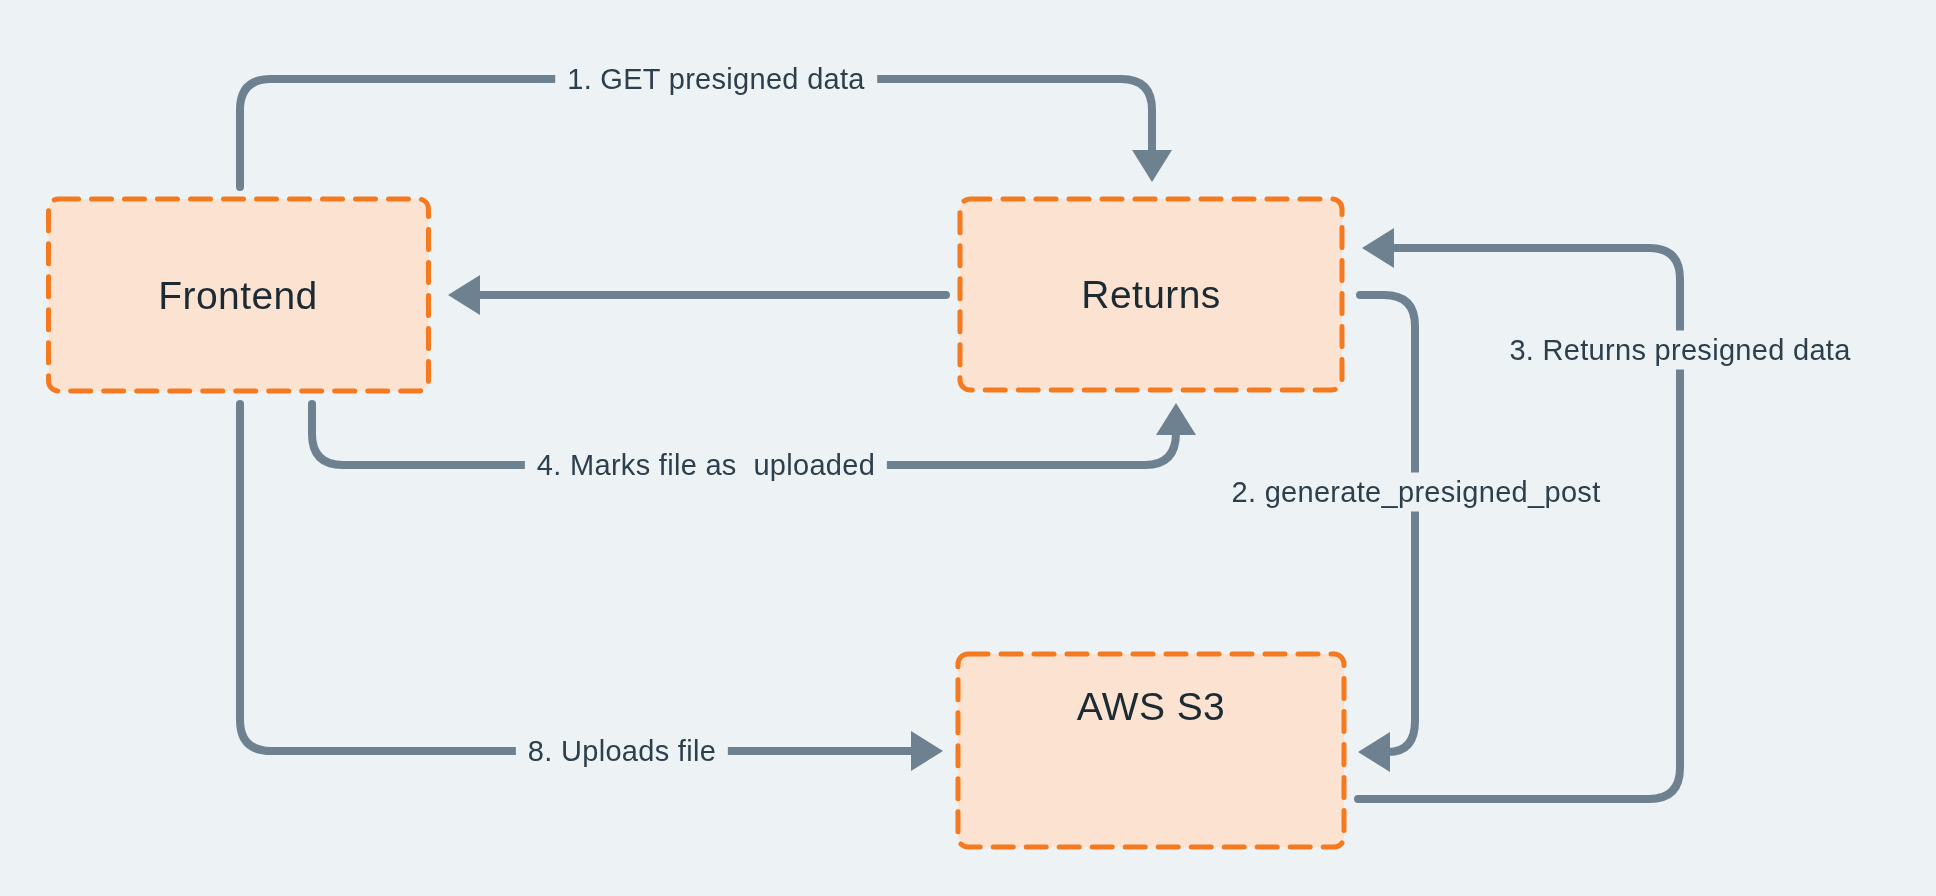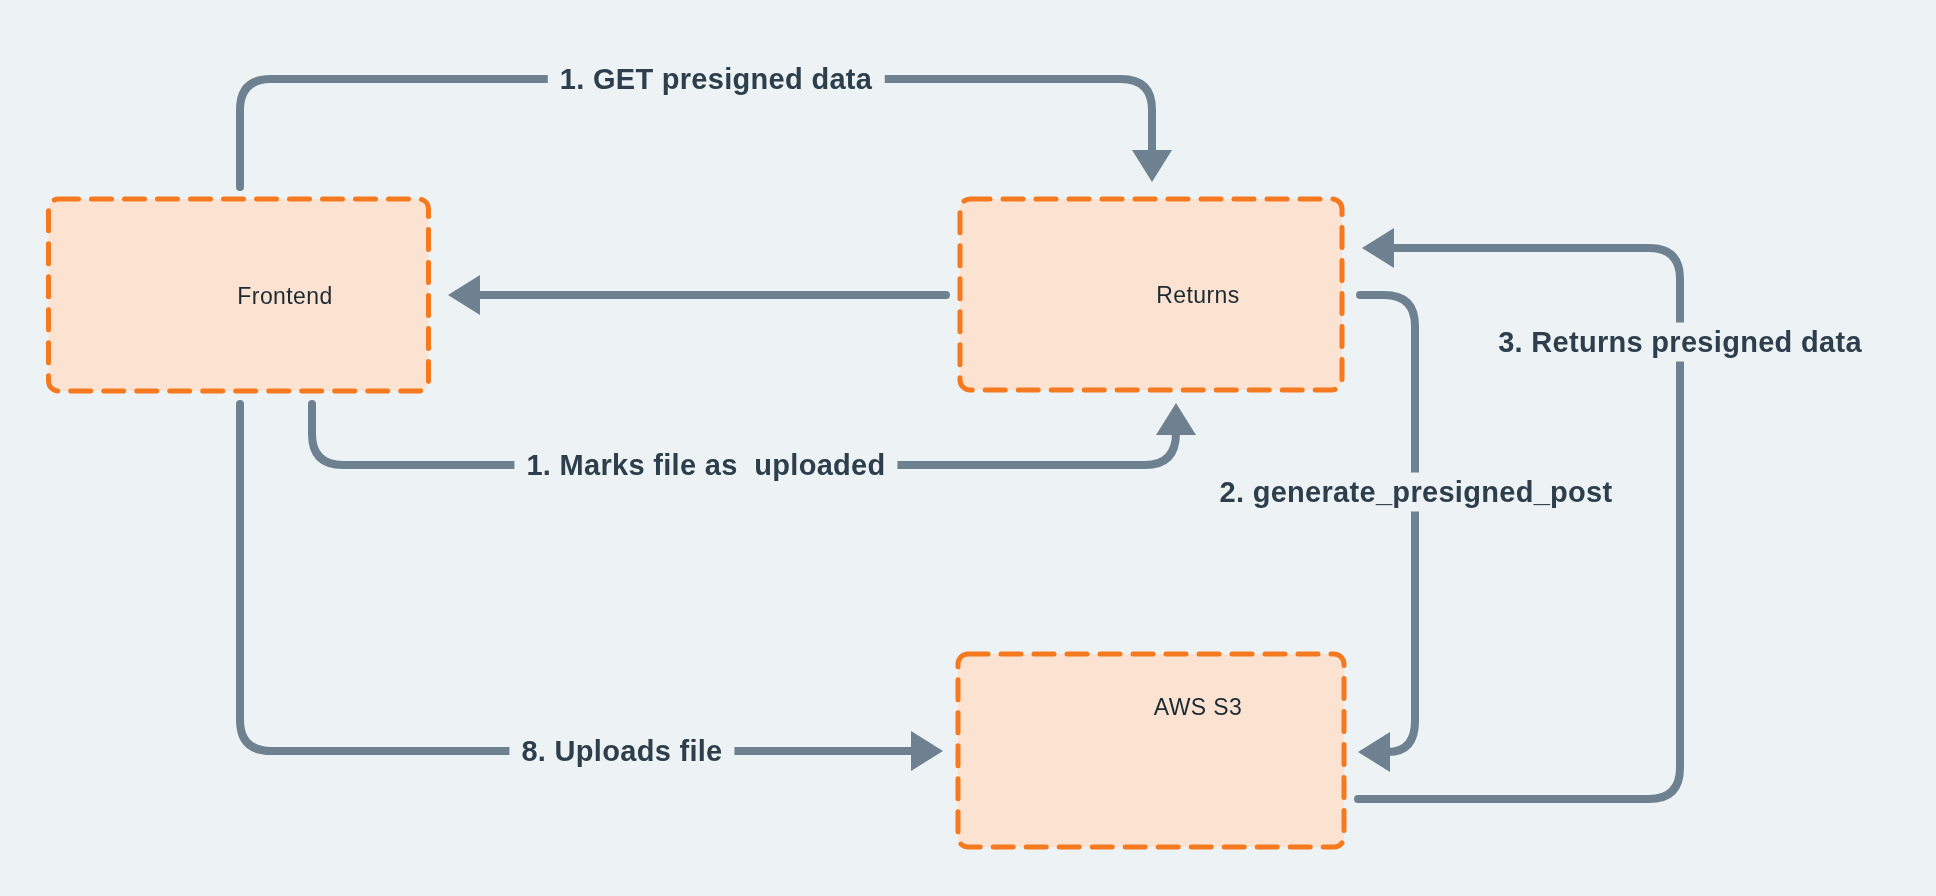--- a/index.html
+++ b/index.html
@@ -32,36 +32,34 @@
   .edge-path{
     fill:none;
     stroke:var(--line);
     stroke-width:8;
     stroke-linecap:round;
   }
   .arrowhead{fill:var(--line);}
   .node-label{
     position:absolute;
     transform:translate(-50%,-50%);
-    font-size:23px;
+    font-size:39px;
     letter-spacing:0.4px;
     color:var(--node-text);
     white-space:pre;
-    margin-left:47px;
   }
   .edge-label{
     position:absolute;
     transform:translate(-50%,-50%);
     font-size:29px;
     letter-spacing:0.3px;
     color:var(--edge-text);
     background:var(--bg);
     padding:3px 12px;
     white-space:pre;
-    font-weight:bold;
   }
 </style>
 </head>
 <body>
 
 <div class="canvas">
 
   <svg class="diagram-svg" width="1936" height="896" viewBox="0 0 1936 896">
     <defs>
       <marker id="arrow" viewBox="0 0 8 10" refX="0.5" refY="5" markerWidth="4" markerHeight="5" orient="auto" markerUnits="strokeWidth">
@@ -85,17 +83,17 @@
 
     <path class="edge-path" marker-end="url(#arrow)" d="M 312 404 V 434 Q 312 465 343 465 H 1145 Q 1176 465 1176 433"></path>
   </svg>
 
   <span class="node-label" style="left:238px;top:296px">Frontend</span>
   <span class="node-label" style="left:1151px;top:295px">Returns</span>
   <span class="node-label" style="left:1151px;top:707px">AWS S3</span>
 
   <span class="edge-label" style="left:716px;top:79px">1. GET presigned data</span>
   <span class="edge-label" style="left:1416px;top:492px">2. generate_presigned_post</span>
-  <span class="edge-label" style="left:1680px;top:342px">3. Returns presigned data</span>
+  <span class="edge-label" style="left:1680px;top:350px">3. Returns presigned data</span>
   <span class="edge-label" style="left:622px;top:751px">8. Uploads file</span>
-  <span class="edge-label" style="left:706px;top:465px">1. Marks file as  uploaded</span>
+  <span class="edge-label" style="left:706px;top:465px">4. Marks file as  uploaded</span>
 
 </div>
 
 </body></html>

